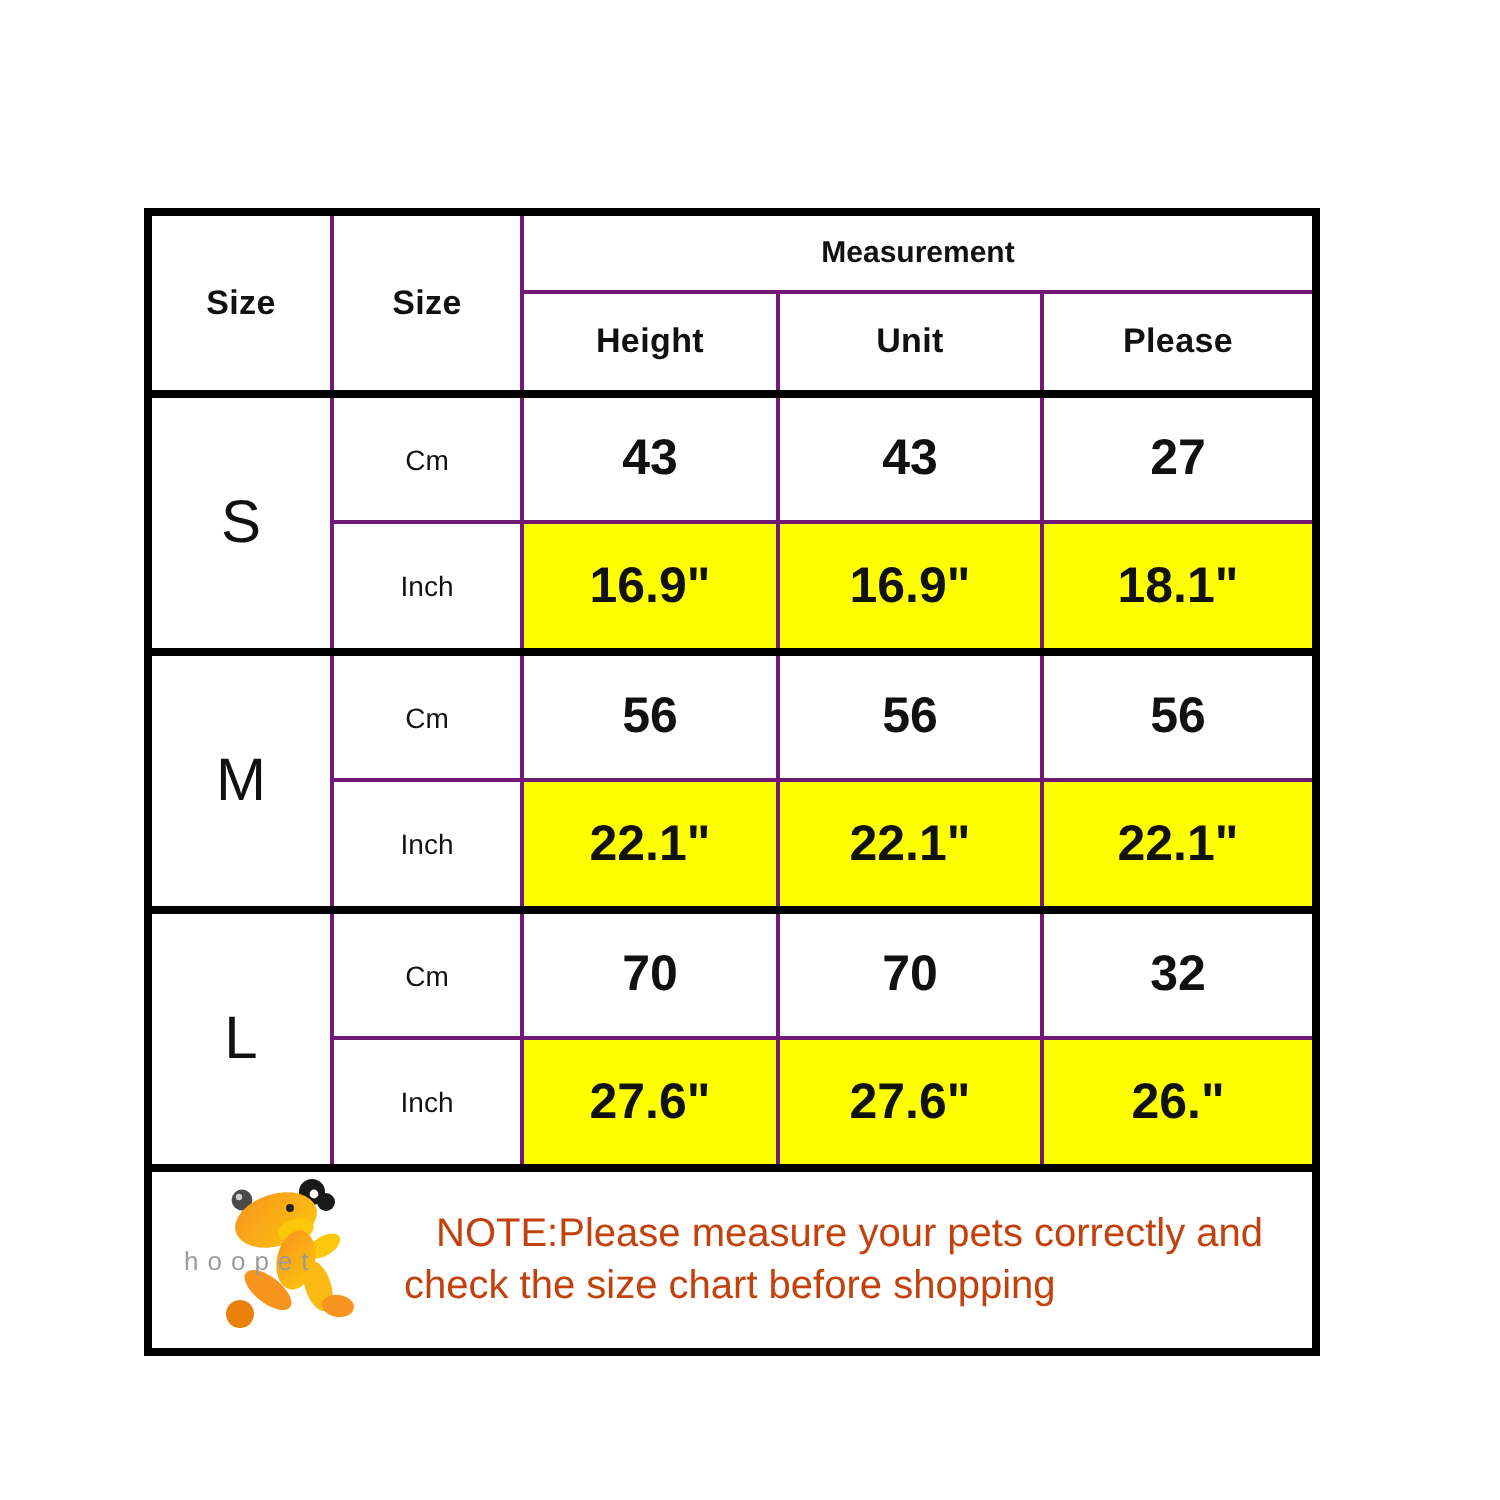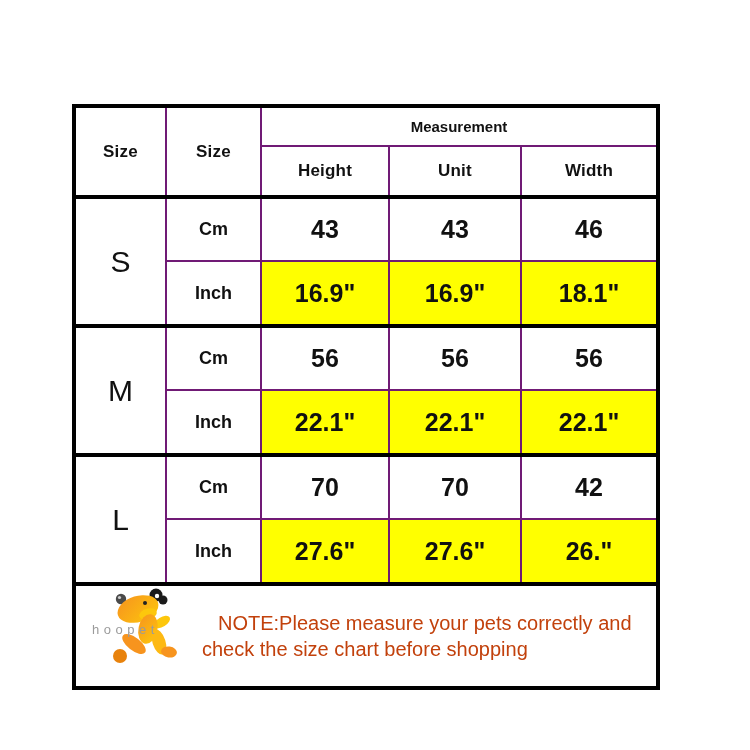--- a/index.html
+++ b/index.html
@@ -28,36 +28,36 @@
   table.size-chart td, table.size-chart th {
     border: 2px solid #701a75;
     text-align: center;
     vertical-align: middle;
     padding: 0;
     overflow: hidden;
   }
   tr.group-top td, tr.group-top th { border-top: 4px solid #000; }
   th.col-head { font-weight: bold; font-size: 17px; letter-spacing: 0.2px; }
   th.meas-head { font-weight: bold; font-size: 15px; }
-  td.unit-label { font-weight: bold; font-size: 18px; margin-left: 24px; }
+  td.unit-label { font-weight: normal; font-size: 14px; margin-left: 24px; }
   td.size-letter { font-size: 30px; font-weight: 400; }
   td.val { font-size: 25px; font-weight: 700; }
   td.hl { background: #FFFF00; }
   td.footer-cell { padding: 0; }
   .footer-wrap {
     display: flex;
     align-items: center;
     height: 100%;
     padding-left: 14px;
     box-sizing: border-box;
   }
   .logo-box {
     flex: 0 0 auto;
     width: 108px;
-    height: 100px;
+    height: 86px;
     position: relative;
   }
   .note-text {
     flex: 0 0 auto;
     width: 462px;
     font-size: 20px;
     line-height: 26px;
     text-indent: 16px;
     text-align: left;
     margin-left: 4px;
@@ -79,29 +79,29 @@
 
     <tbody>
         <tr style="height:40px">
       <th class="col-head" rowspan="2">Size</th>
       <th class="col-head" rowspan="2">Size</th>
       <th class="meas-head" colspan="3">Measurement</th>
     </tr>
     <tr style="height:51px">
       <th class="col-head">Height</th>
       <th class="col-head">Unit</th>
-      <th class="col-head">Width</th>
+      <th class="col-head">Please</th>
     </tr>
 
     <tr style="height:64px" class="group-top">
       <td class="size-letter" rowspan="2">S</td>
       <td class="unit-label">Cm</td>
       <td class="val">43</td>
       <td class="val">43</td>
-      <td class="val">46</td>
+      <td class="val">27</td>
     </tr>
     <tr style="height:65px">
       <td class="unit-label">Inch</td>
       <td class="val hl">16.9"</td>
       <td class="val hl">16.9"</td>
       <td class="val hl">18.1"</td>
     </tr>
 
     <tr style="height:64px" class="group-top">
       <td class="size-letter" rowspan="2">M</td>
@@ -115,21 +115,21 @@
       <td class="val hl">22.1"</td>
       <td class="val hl">22.1"</td>
       <td class="val hl">22.1"</td>
     </tr>
 
     <tr style="height:64px" class="group-top">
       <td class="size-letter" rowspan="2">L</td>
       <td class="unit-label">Cm</td>
       <td class="val">70</td>
       <td class="val">70</td>
-      <td class="val">42</td>
+      <td class="val">32</td>
     </tr>
     <tr style="height:65px">
       <td class="unit-label">Inch</td>
       <td class="val hl">27.6"</td>
       <td class="val hl">27.6"</td>
       <td class="val hl">26."</td>
     </tr>
 
     <tr style="height:92px" class="group-top">
       <td class="footer-cell" colspan="5">

